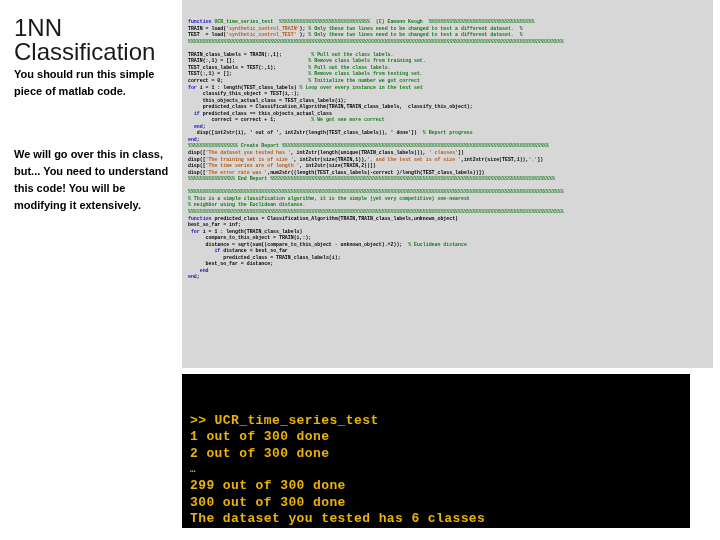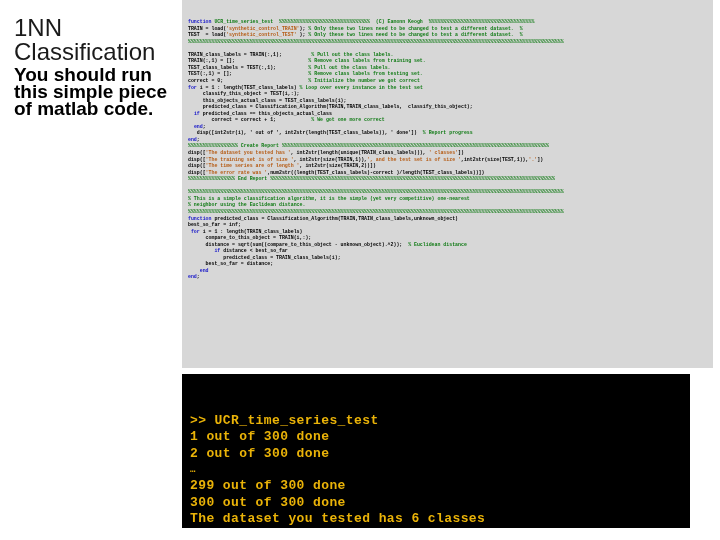--- a/index.html
+++ b/index.html
@@ -12,21 +12,21 @@
 
   
   .left{position:absolute;left:0;top:0;width:182px;height:370px;}
   .title{
     position:absolute;left:14px;top:16px;width:164px;
     font-size:24px;line-height:24px;color:#1a1a1a;font-weight:400;
     letter-spacing:0px;
   }
   .para{
     position:absolute;left:14px;width:160px;
-    font-size:19px;line-height:17px;color:#000;font-weight:bold;
+    font-size:11px;line-height:17px;color:#000;font-weight:bold;
   }
   .para1{top:66px;}
   .para2{top:146px;}
 
   
   .codepanel{
     position:absolute;left:182px;top:0;width:531px;height:368px;
     background:#d7d7d7;
     overflow:hidden;
     font-family:"Liberation Mono","DejaVu Sans Mono",monospace;
@@ -56,20 +56,21 @@
   .dots{font-size:9px;line-height:16.4px;letter-spacing:1px;}
 </style>
 </head>
 <body>
 
 <div class="slide">
 
   <div class="left">
     <div class="title">1NN Classification</div>
     <div class="para para1">You should run this simple piece of matlab code.</div>
+    <div class="para para2">We will go over this in class, but... You need to understand this code! You will be modifying it extensively.</div>
   </div>
 
   <div class="codepanel">
     <div class="pad" id="code-lines"><span class="ln"><span class="c-key">function </span><span class="c-com">UCR_time_series_test  %%%%%%%%%%%%%%%%%%%%%%%%%%%%%%%  (C) Eamonn Keogh  %%%%%%%%%%%%%%%%%%%%%%%%%%%%%%%%%%%%</span></span><span class="ln"><span class="c-pln">TRAIN = load(</span><span class="c-str">'synthetic_control_TRAIN'</span><span class="c-pln">); </span><span class="c-com">% Only these two lines need to be changed to test a different dataset.  %</span></span><span class="ln"><span class="c-pln">TEST  = load(</span><span class="c-str">'synthetic_control_TEST'</span><span class="c-pln"> ); </span><span class="c-com">% Only these two lines need to be changed to test a different dataset.  %</span></span><span class="ln"><span class="c-com">%%%%%%%%%%%%%%%%%%%%%%%%%%%%%%%%%%%%%%%%%%%%%%%%%%%%%%%%%%%%%%%%%%%%%%%%%%%%%%%%%%%%%%%%%%%%%%%%%%%%%%%%%%%%%%%%%%%%%%%%%%%%%%%%</span></span><span class="ln">&nbsp;</span><span class="ln"><span class="c-pln">TRAIN_class_labels = TRAIN(:,1);          </span><span class="c-com">% Pull out the class labels.</span></span><span class="ln"><span class="c-pln">TRAIN(:,1) = [];                         </span><span class="c-com">% Remove class labels from training set.</span></span><span class="ln"><span class="c-pln">TEST_class_labels = TEST(:,1);           </span><span class="c-com">% Pull out the class labels.</span></span><span class="ln"><span class="c-pln">TEST(:,1) = [];                          </span><span class="c-com">% Remove class labels from testing set.</span></span><span class="ln"><span class="c-pln">correct = 0;                             </span><span class="c-com">% Initialize the number we got correct</span></span><span class="ln"><span class="c-key">for </span><span class="c-pln">i = 1 : length(TEST_class_labels) </span><span class="c-com">% Loop over every instance in the test set</span></span><span class="ln"><span class="c-pln">     classify_this_object = TEST(i,:);</span></span><span class="ln"><span class="c-pln">     this_objects_actual_class = TEST_class_labels(i);</span></span><span class="ln"><span class="c-pln">     predicted_class = Classification_Algorithm(TRAIN,TRAIN_class_labels,  classify_this_object);</span></span><span class="ln"><span class="c-pln">  </span><span class="c-key">if </span><span class="c-pln">predicted_class == this_objects_actual_class</span></span><span class="ln"><span class="c-pln">        correct = correct + 1;            </span><span class="c-com">% We got one more correct</span></span><span class="ln"><span class="c-pln">  </span><span class="c-key">end</span><span class="c-pln">;</span></span><span class="ln"><span class="c-pln">   disp([int2str(i), ' out of ', int2str(length(TEST_class_labels)), ' done'])  </span><span class="c-com">% Report progress</span></span><span class="ln"><span class="c-key">end</span><span class="c-pln">;</span></span><span class="ln"><span class="c-com">%%%%%%%%%%%%%%%%% Create Report %%%%%%%%%%%%%%%%%%%%%%%%%%%%%%%%%%%%%%%%%%%%%%%%%%%%%%%%%%%%%%%%%%%%%%%%%%%%%%%%%%%%%%%%%%%</span></span><span class="ln"><span class="c-pln">disp([</span><span class="c-str">'The dataset you tested has '</span><span class="c-pln">, int2str(length(unique(TRAIN_class_labels))), </span><span class="c-str">' classes'</span><span class="c-pln">])</span></span><span class="ln"><span class="c-pln">disp([</span><span class="c-str">'The training set is of size '</span><span class="c-pln">, int2str(size(TRAIN,1)),</span><span class="c-str">', and the test set is of size '</span><span class="c-pln">,int2str(size(TEST,1)),</span><span class="c-str">'.'</span><span class="c-pln">])</span></span><span class="ln"><span class="c-pln">disp([</span><span class="c-str">'The time series are of length '</span><span class="c-pln">, int2str(size(TRAIN,2))])</span></span><span class="ln"><span class="c-pln">disp([</span><span class="c-str">'The error rate was '</span><span class="c-pln">,num2str((length(TEST_class_labels)-correct )/length(TEST_class_labels))])</span></span><span class="ln"><span class="c-com">%%%%%%%%%%%%%%%% End Report %%%%%%%%%%%%%%%%%%%%%%%%%%%%%%%%%%%%%%%%%%%%%%%%%%%%%%%%%%%%%%%%%%%%%%%%%%%%%%%%%%%%%%%%%%%%%%%%%</span></span><span class="ln">&nbsp;</span><span class="ln"><span class="c-com">%%%%%%%%%%%%%%%%%%%%%%%%%%%%%%%%%%%%%%%%%%%%%%%%%%%%%%%%%%%%%%%%%%%%%%%%%%%%%%%%%%%%%%%%%%%%%%%%%%%%%%%%%%%%%%%%%%%%%%%%%%%%%%%%</span></span><span class="ln"><span class="c-com">% This is a simple classification algorithm, it is the simple (yet very competitive) one-nearest</span></span><span class="ln"><span class="c-com">% neighbor using the Euclidean distance.</span></span><span class="ln"><span class="c-com">%%%%%%%%%%%%%%%%%%%%%%%%%%%%%%%%%%%%%%%%%%%%%%%%%%%%%%%%%%%%%%%%%%%%%%%%%%%%%%%%%%%%%%%%%%%%%%%%%%%%%%%%%%%%%%%%%%%%%%%%%%%%%%%%</span></span><span class="ln"><span class="c-key">function </span><span class="c-pln">predicted_class = Classification_Algorithm(TRAIN,TRAIN_class_labels,unknown_object)</span></span><span class="ln"><span class="c-pln">best_so_far = inf;</span></span><span class="ln"><span class="c-pln"> </span><span class="c-key">for </span><span class="c-pln">i = 1 : length(TRAIN_class_labels)</span></span><span class="ln"><span class="c-pln">      compare_to_this_object = TRAIN(i,:);</span></span><span class="ln"><span class="c-pln">      distance = sqrt(sum((compare_to_this_object - unknown_object).^2));  </span><span class="c-com">% Euclidean distance</span></span><span class="ln"><span class="c-pln">         </span><span class="c-key">if </span><span class="c-pln">distance &lt; best_so_far</span></span><span class="ln"><span class="c-pln">            predicted_class = TRAIN_class_labels(i);</span></span><span class="ln"><span class="c-pln">      best_so_far = distance;</span></span><span class="ln"><span class="c-pln">    </span><span class="c-key">end</span></span><span class="ln"><span class="c-key">end</span><span class="c-pln">;</span></span></div>
   </div>
 
   <div class="console">
     <div class="cpad" id="console-lines"><span class="cl">&gt;&gt; UCR_time_series_test</span><span class="cl">1 out of 300 done</span><span class="cl">2 out of 300 done</span><span class="cl dots">…</span><span class="cl">299 out of 300 done</span><span class="cl">300 out of 300 done</span><span class="cl">The dataset you tested has 6 classes</span><span class="cl">The training set is of size 300, and the test set is of size 300.</span></div>
   </div>
 

